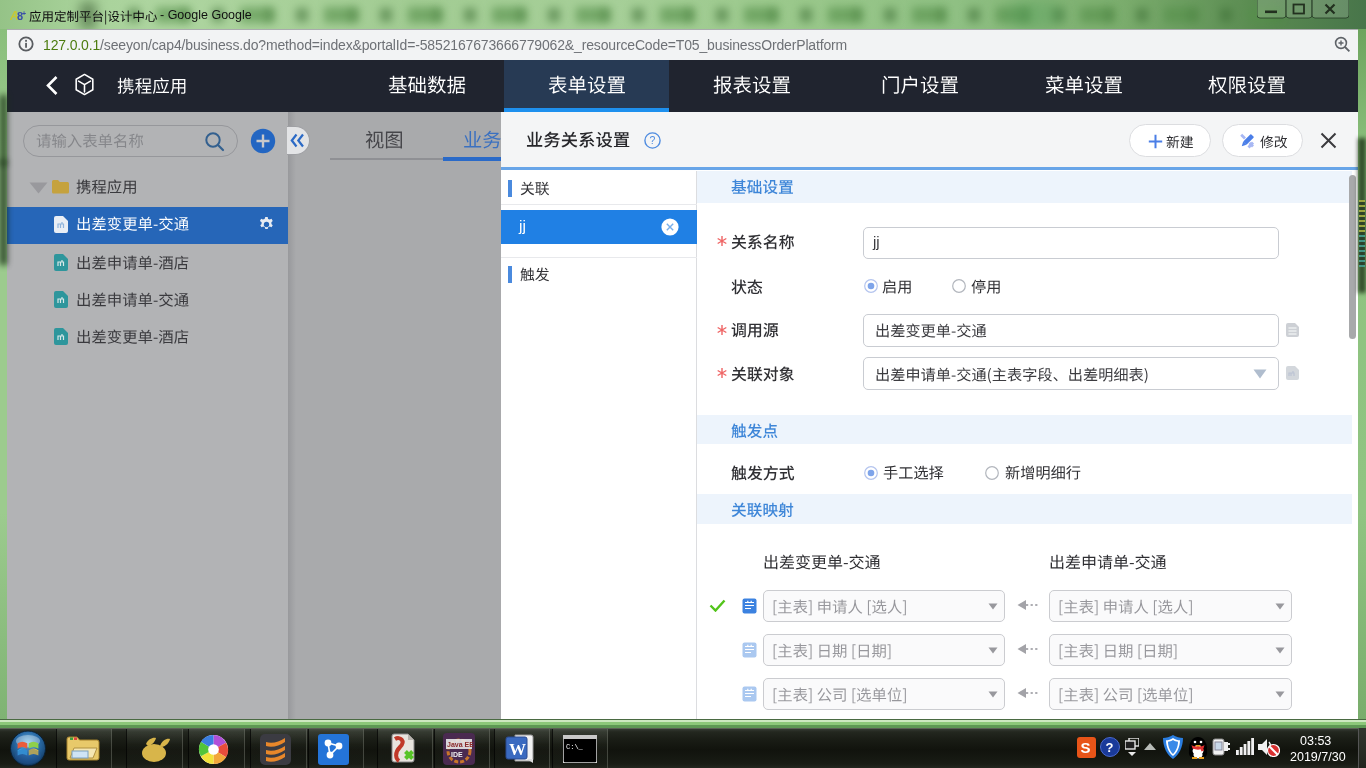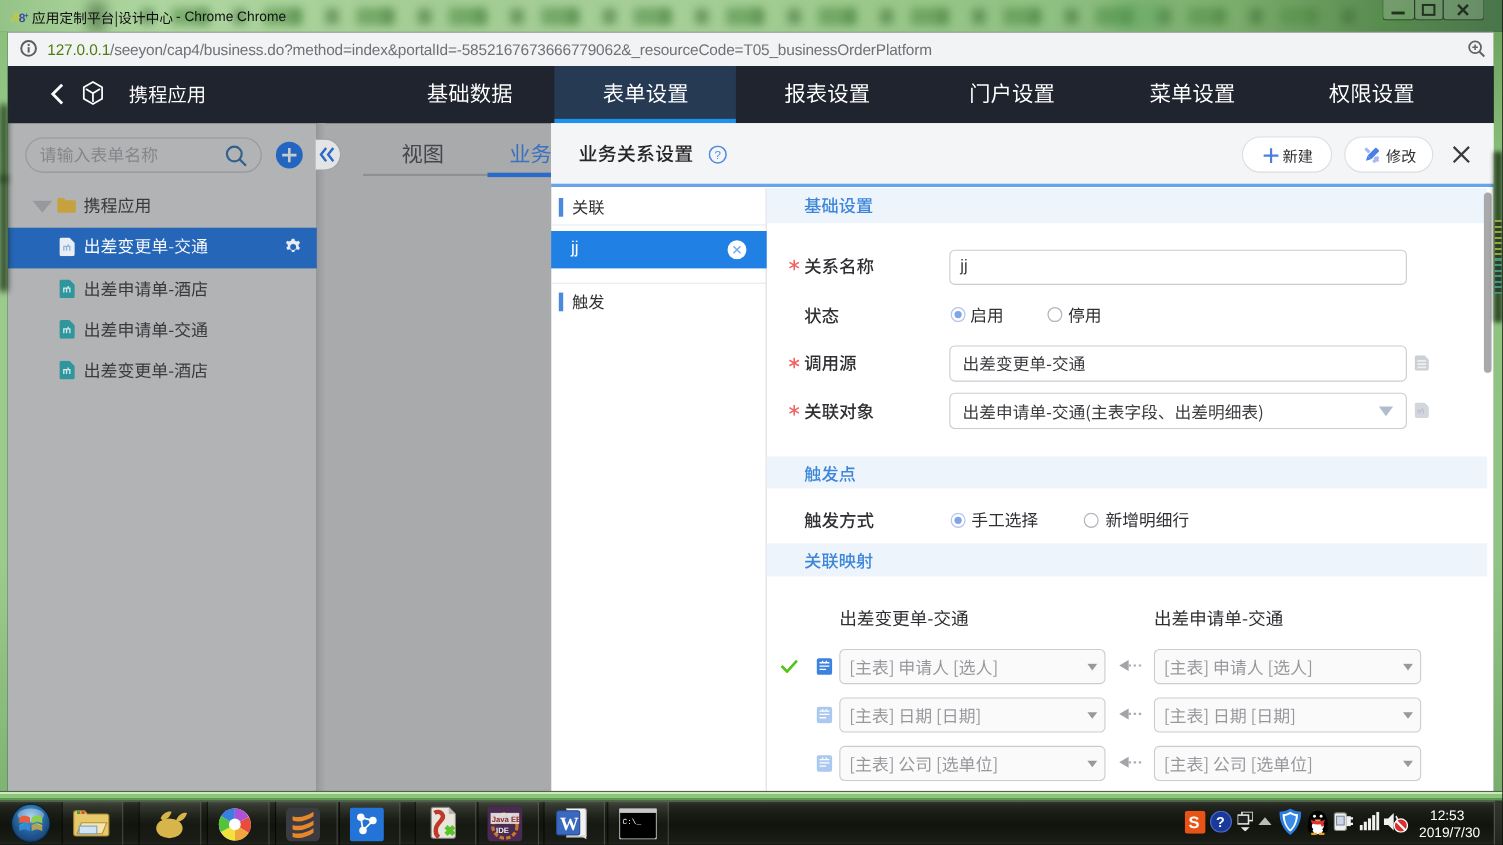--- a/index.html
+++ b/index.html
@@ -66,21 +66,21 @@
       <use href="#g3" x="3000"></use>
       <use href="#g4" x="4000"></use>
       <use href="#g5" x="5000"></use>
       <use href="#g6" x="6000"></use>
       <use href="#g7" x="6270"></use>
       <use href="#g8" x="7270"></use>
       <use href="#g9" x="8270"></use>
       <use href="#g10" x="9270"></use>
     </g>
   </svg>
-<span class="lat" style="left:160px;top:8px;font-size:12.5px;color:#101010;">- Chrome Chrome</span>
+<span class="lat" style="left:160px;top:8px;font-size:12.5px;color:#101010;">- Google Google</span>
 <svg style="left:1257px;top:0px;width:92px;height:20px" viewBox="0 0 92 20">
 <g>
 <rect x="0" y="-4" width="29" height="22" rx="3" fill="rgba(255,255,255,0.16)" stroke="rgba(30,50,30,0.7)"></rect>
 <rect x="29" y="-4" width="26" height="22" rx="3" fill="rgba(255,255,255,0.16)" stroke="rgba(30,50,30,0.7)"></rect>
 <rect x="55" y="-4" width="37" height="22" rx="3" fill="rgba(255,255,255,0.16)" stroke="rgba(30,50,30,0.7)"></rect>
 <rect x="8" y="10.5" width="12" height="2.6" fill="#22301f"></rect>
 <rect x="36.5" y="4.5" width="10.5" height="9" fill="none" stroke="#22301f" stroke-width="1.8"></rect>
 <path d="M68.5 4.5 L77.5 13.5 M77.5 4.5 L68.5 13.5" stroke="#22301f" stroke-width="2.2"></path>
 </g>
   </svg>
@@ -844,21 +844,21 @@
 <rect x="11.4" y="3" width="2.8" height="14" fill="#f0f0f0"></rect>
 <rect x="15.2" y="0" width="2.8" height="17" fill="#f0f0f0"></rect>
   </svg>
 <svg style="left:1258px;top:737px;width:22px;height:20px" viewBox="0 0 22 20">
 <path d="M0 7 h4 l5-5 v16 l-5-5 H0 Z" fill="#f0f0f0"></path>
 <path d="M11 5 C13 7 13 13 11 15" stroke="#f0f0f0" stroke-width="1.5" fill="none"></path>
 <circle cx="15.5" cy="13.5" r="6" fill="#d83030"></circle>
 <path d="M11.3 9.3 L19.7 17.7" stroke="#fff" stroke-width="2"></path>
 <circle cx="15.5" cy="13.5" r="6" fill="none" stroke="#fff" stroke-width="1.2"></circle>
   </svg>
-<span class="lat" style="left:1300px;top:734px;font-size:12.5px;color:#fff;">12:53</span>
+<span class="lat" style="left:1300px;top:734px;font-size:12.5px;color:#fff;">03:53</span>
 <span class="lat" style="left:1290px;top:750px;font-size:12.5px;color:#fff;">2019/7/30</span>
 <div class="" style="left:1358px;top:728px;width:8px;height:40px;background:linear-gradient(180deg,#31362e,#22251e);border-left:1px solid #555;"></div>
 <svg width="0" height="0" style="position:absolute">
     <defs>
       <path id="g0" d="M264 490C305 382 353 239 372 146L443 175C421 268 373 407 329 517ZM481 546C513 437 550 295 564 202L636 224C621 317 584 456 549 565ZM468 828C487 793 507 747 521 711H121V438C121 296 114 97 36 -45C54 -52 88 -74 102 -87C184 62 197 286 197 438V640H942V711H606C593 747 565 804 541 848ZM209 39V-33H955V39H684C776 194 850 376 898 542L819 571C781 398 704 194 607 39Z"></path>
       <path id="g1" d="M153 770V407C153 266 143 89 32 -36C49 -45 79 -70 90 -85C167 0 201 115 216 227H467V-71H543V227H813V22C813 4 806 -2 786 -3C767 -4 699 -5 629 -2C639 -22 651 -55 655 -74C749 -75 807 -74 841 -62C875 -50 887 -27 887 22V770ZM227 698H467V537H227ZM813 698V537H543V698ZM227 466H467V298H223C226 336 227 373 227 407ZM813 466V298H543V466Z"></path>
       <path id="g2" d="M224 378C203 197 148 54 36 -33C54 -44 85 -69 97 -83C164 -25 212 51 247 144C339 -29 489 -64 698 -64H932C935 -42 949 -6 960 12C911 11 739 11 702 11C643 11 588 14 538 23V225H836V295H538V459H795V532H211V459H460V44C378 75 315 134 276 239C286 280 294 324 300 370ZM426 826C443 796 461 758 472 727H82V509H156V656H841V509H918V727H558C548 760 522 810 500 847Z"></path>
       <path id="g3" d="M676 748V194H747V748ZM854 830V23C854 7 849 2 834 2C815 1 759 1 700 3C710 -20 721 -55 725 -76C800 -76 855 -74 885 -62C916 -48 928 -26 928 24V830ZM142 816C121 719 87 619 41 552C60 545 93 532 108 524C125 553 142 588 158 627H289V522H45V453H289V351H91V2H159V283H289V-79H361V283H500V78C500 67 497 64 486 64C475 63 442 63 400 65C409 46 418 19 421 -1C476 -1 515 0 538 11C563 23 569 42 569 76V351H361V453H604V522H361V627H565V696H361V836H289V696H183C194 730 204 766 212 802Z"></path>
       <path id="g4" d="M174 630C213 556 252 459 266 399L337 424C323 482 282 578 242 650ZM755 655C730 582 684 480 646 417L711 396C750 456 797 552 834 633ZM52 348V273H459V-79H537V273H949V348H537V698H893V773H105V698H459V348Z"></path>
       <path id="g5" d="M179 342V-79H255V-25H741V-77H821V342ZM255 48V270H741V48ZM126 426C165 441 224 443 800 474C825 443 846 414 861 388L925 434C873 518 756 641 658 727L599 687C647 644 699 591 745 540L231 516C320 598 410 701 490 811L415 844C336 720 219 593 183 559C149 526 124 505 101 500C110 480 122 442 126 426Z"></path>

